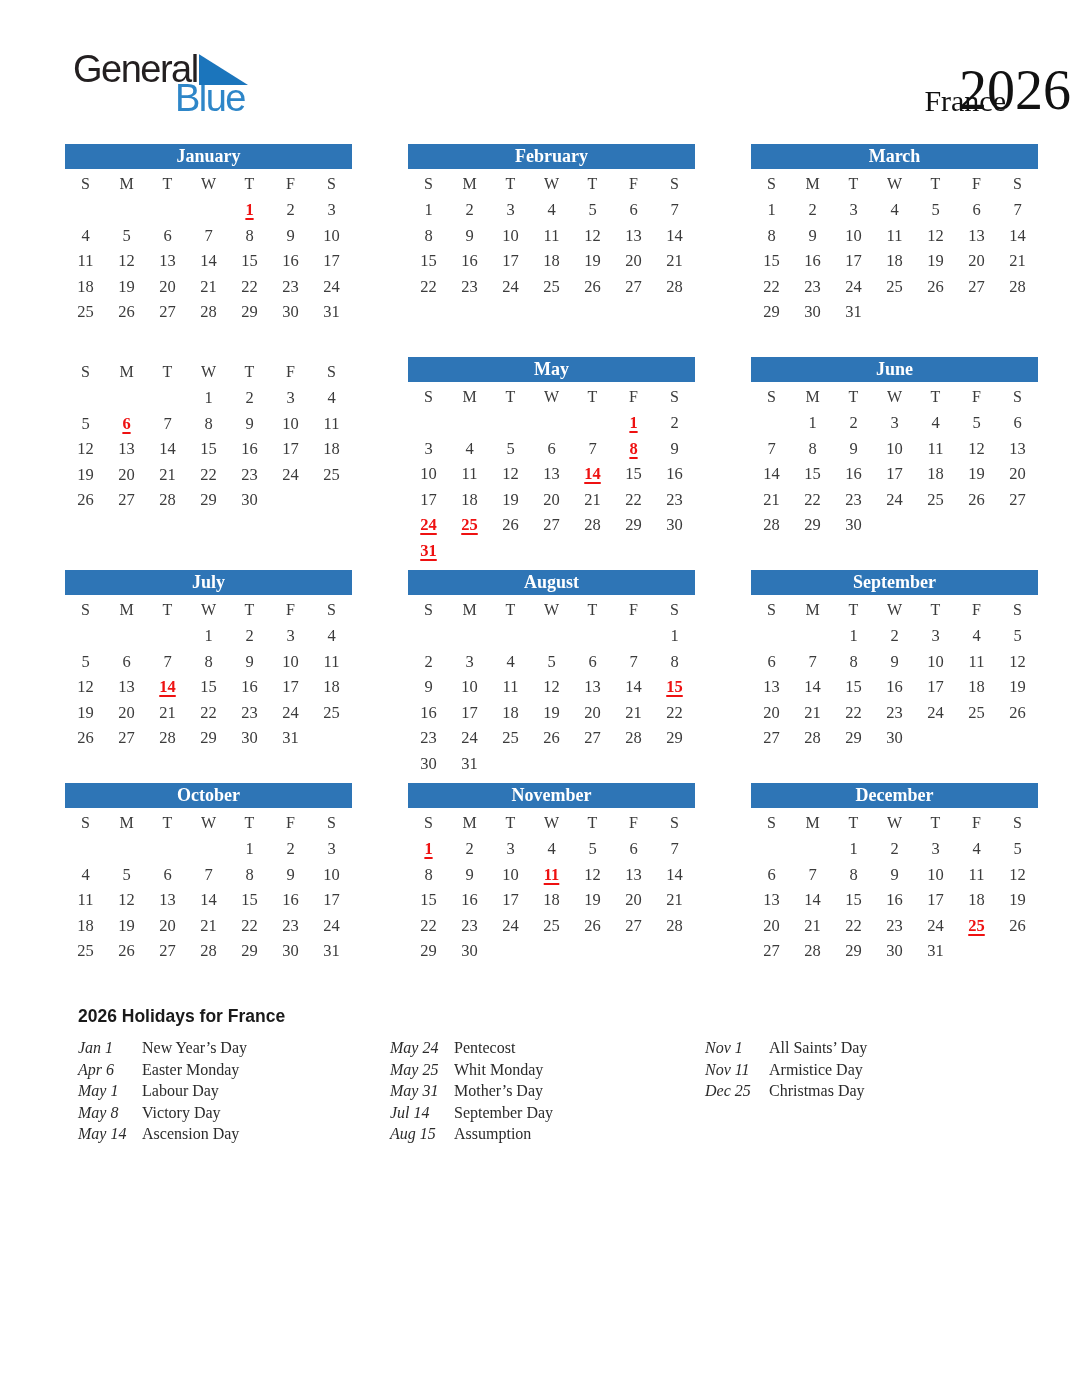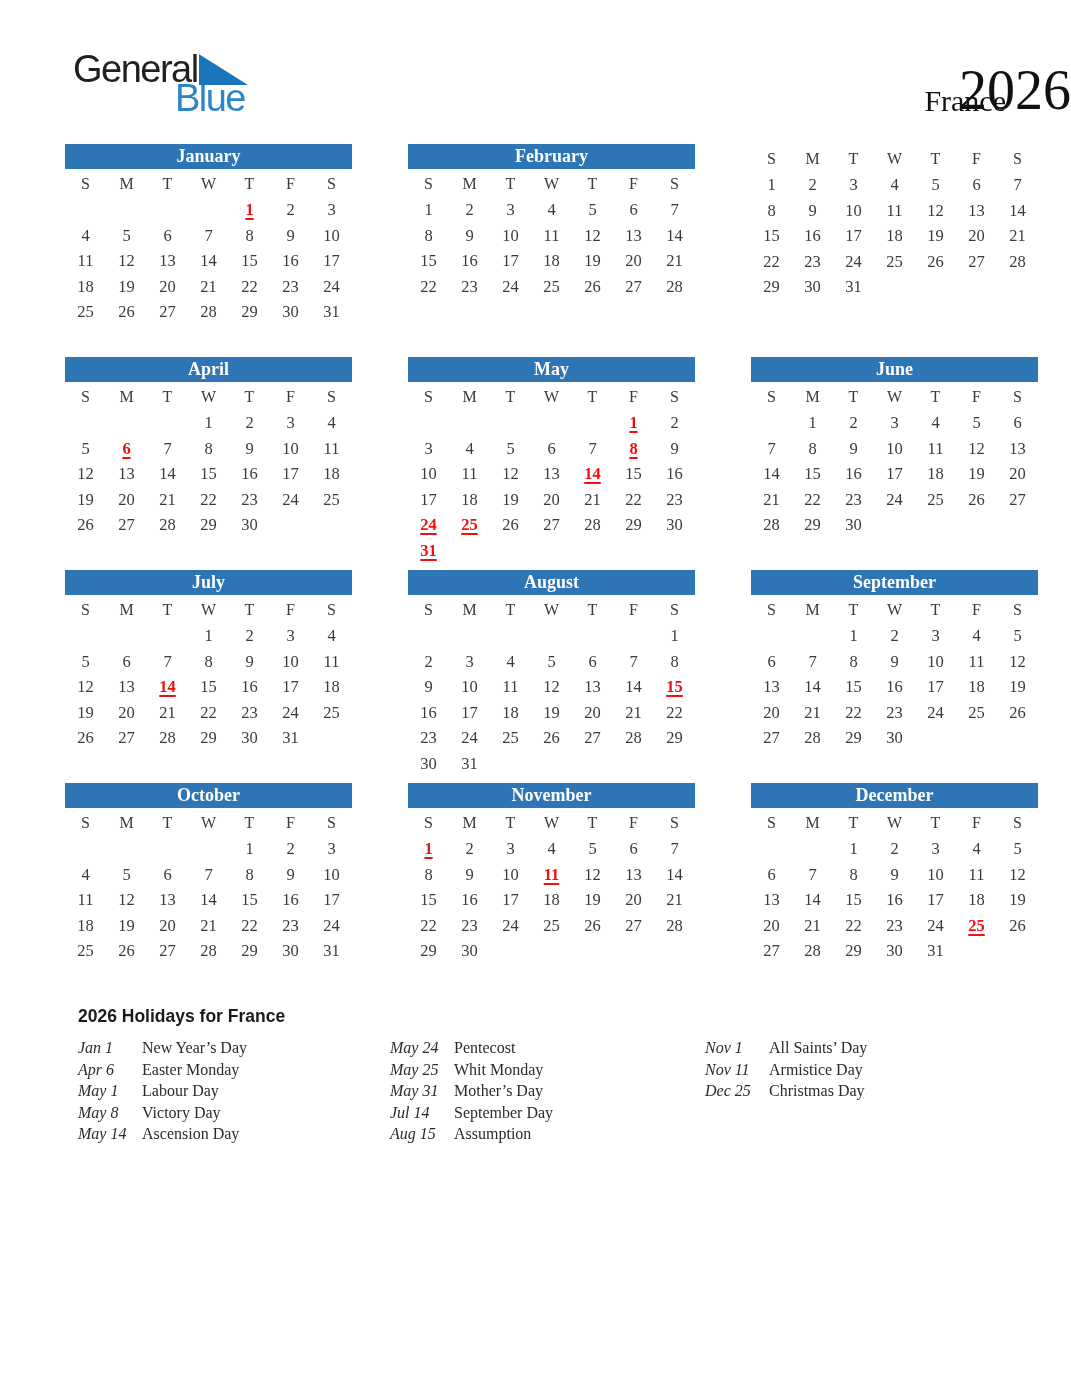--- a/index.html
+++ b/index.html
@@ -191,20 +191,21 @@
         <div class="cell">22</div>
         <div class="cell">23</div>
         <div class="cell">24</div>
         <div class="cell">25</div>
         <div class="cell">26</div>
         <div class="cell">27</div>
         <div class="cell">28</div>
       </div>
     </div>
     <div class="month">
+      <div class="month-title">March</div>
       <div class="week dow-row">
         <div class="cell">S</div>
         <div class="cell">M</div>
         <div class="cell">T</div>
         <div class="cell">W</div>
         <div class="cell">T</div>
         <div class="cell">F</div>
         <div class="cell">S</div>
       </div>
       <div class="week day-row">
@@ -247,21 +248,20 @@
         <div class="cell">29</div>
         <div class="cell">30</div>
         <div class="cell">31</div>
         <div class="cell"></div>
         <div class="cell"></div>
         <div class="cell"></div>
         <div class="cell"></div>
       </div>
     </div>
     <div class="month">
-      <div class="month-title">April</div>
       <div class="week dow-row">
         <div class="cell">S</div>
         <div class="cell">M</div>
         <div class="cell">T</div>
         <div class="cell">W</div>
         <div class="cell">T</div>
         <div class="cell">F</div>
         <div class="cell">S</div>
       </div>
       <div class="week day-row">

